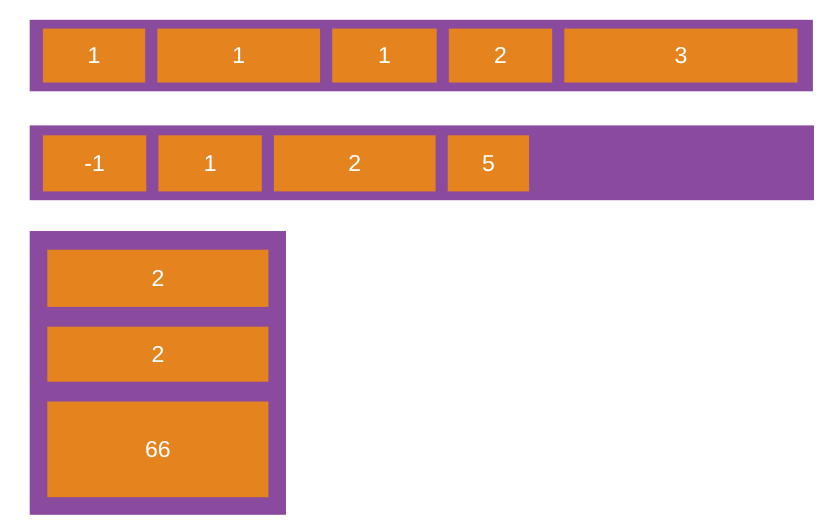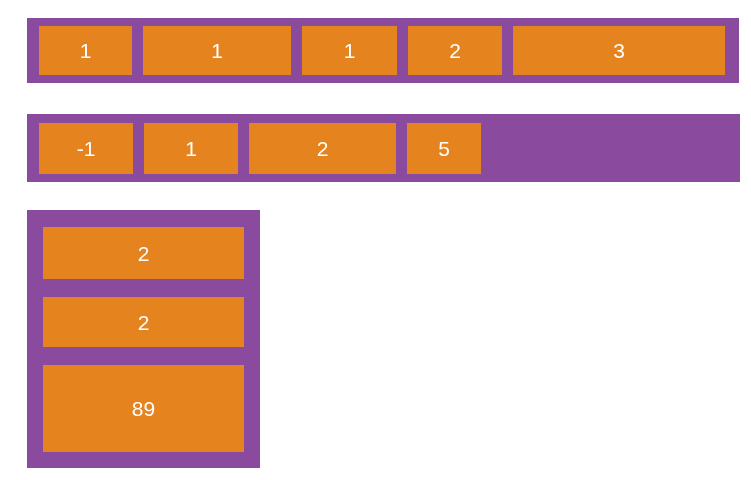--- a/index.html
+++ b/index.html
@@ -67,16 +67,16 @@
   <div class="flex-container row2" style="width: 713px; height: 68px; background: rgb(138, 75, 158);">
     <div class="flex-item" style="width: 94px; background: rgb(229, 131, 31);">-1</div>
     <div class="flex-item" style="width: 94px; background: rgb(229, 131, 31);">1</div>
     <div class="flex-item" style="width: 147px; background: rgb(229, 131, 31);">2</div>
     <div class="flex-item" style="width: 74px; background: rgb(229, 131, 31);">5</div>
   </div>
 
   <div class="flex-container col1" style="width: 233px; height: 258px; background: rgb(138, 75, 158);">
     <div class="flex-item" style="height: 52px; background: rgb(229, 131, 31);">2</div>
     <div class="flex-item" style="height: 50px; background: rgb(229, 131, 31);">2</div>
-    <div class="flex-item" style="height: 87px; background: rgb(229, 131, 31);">89</div>
+    <div class="flex-item" style="height: 87px; background: rgb(229, 131, 31);">66</div>
   </div>
 
 </div>
 
 </body></html>

